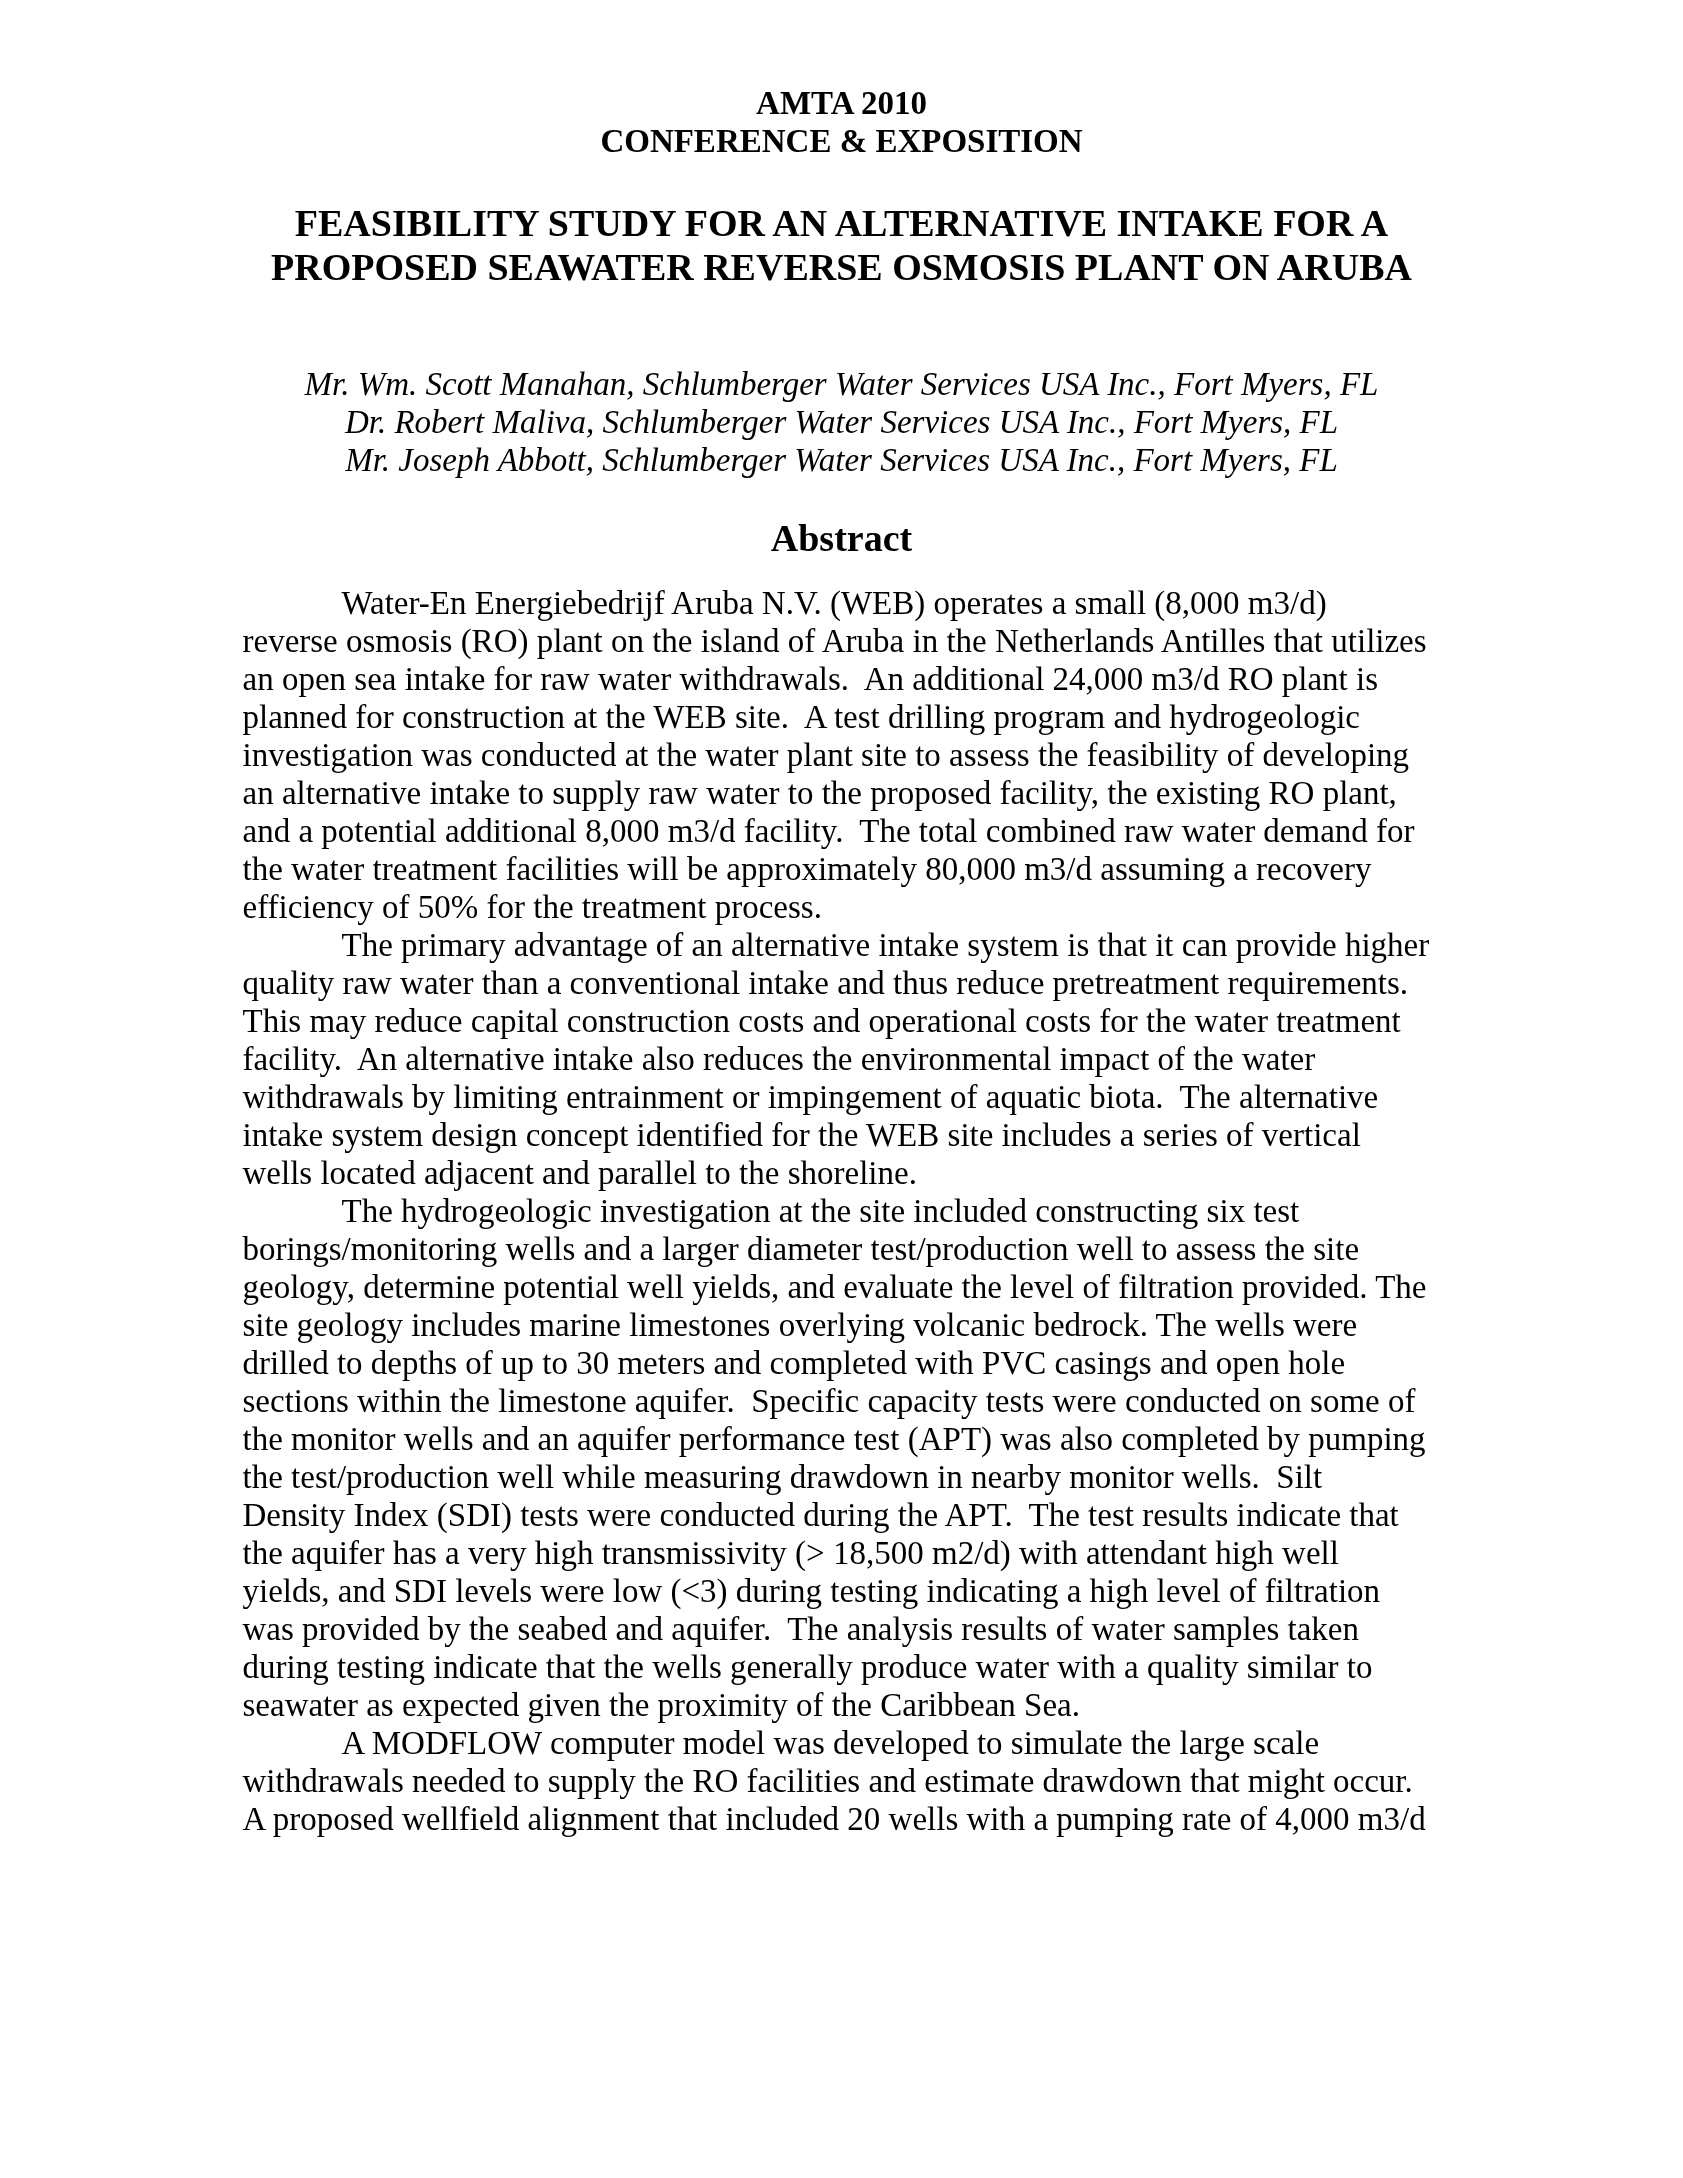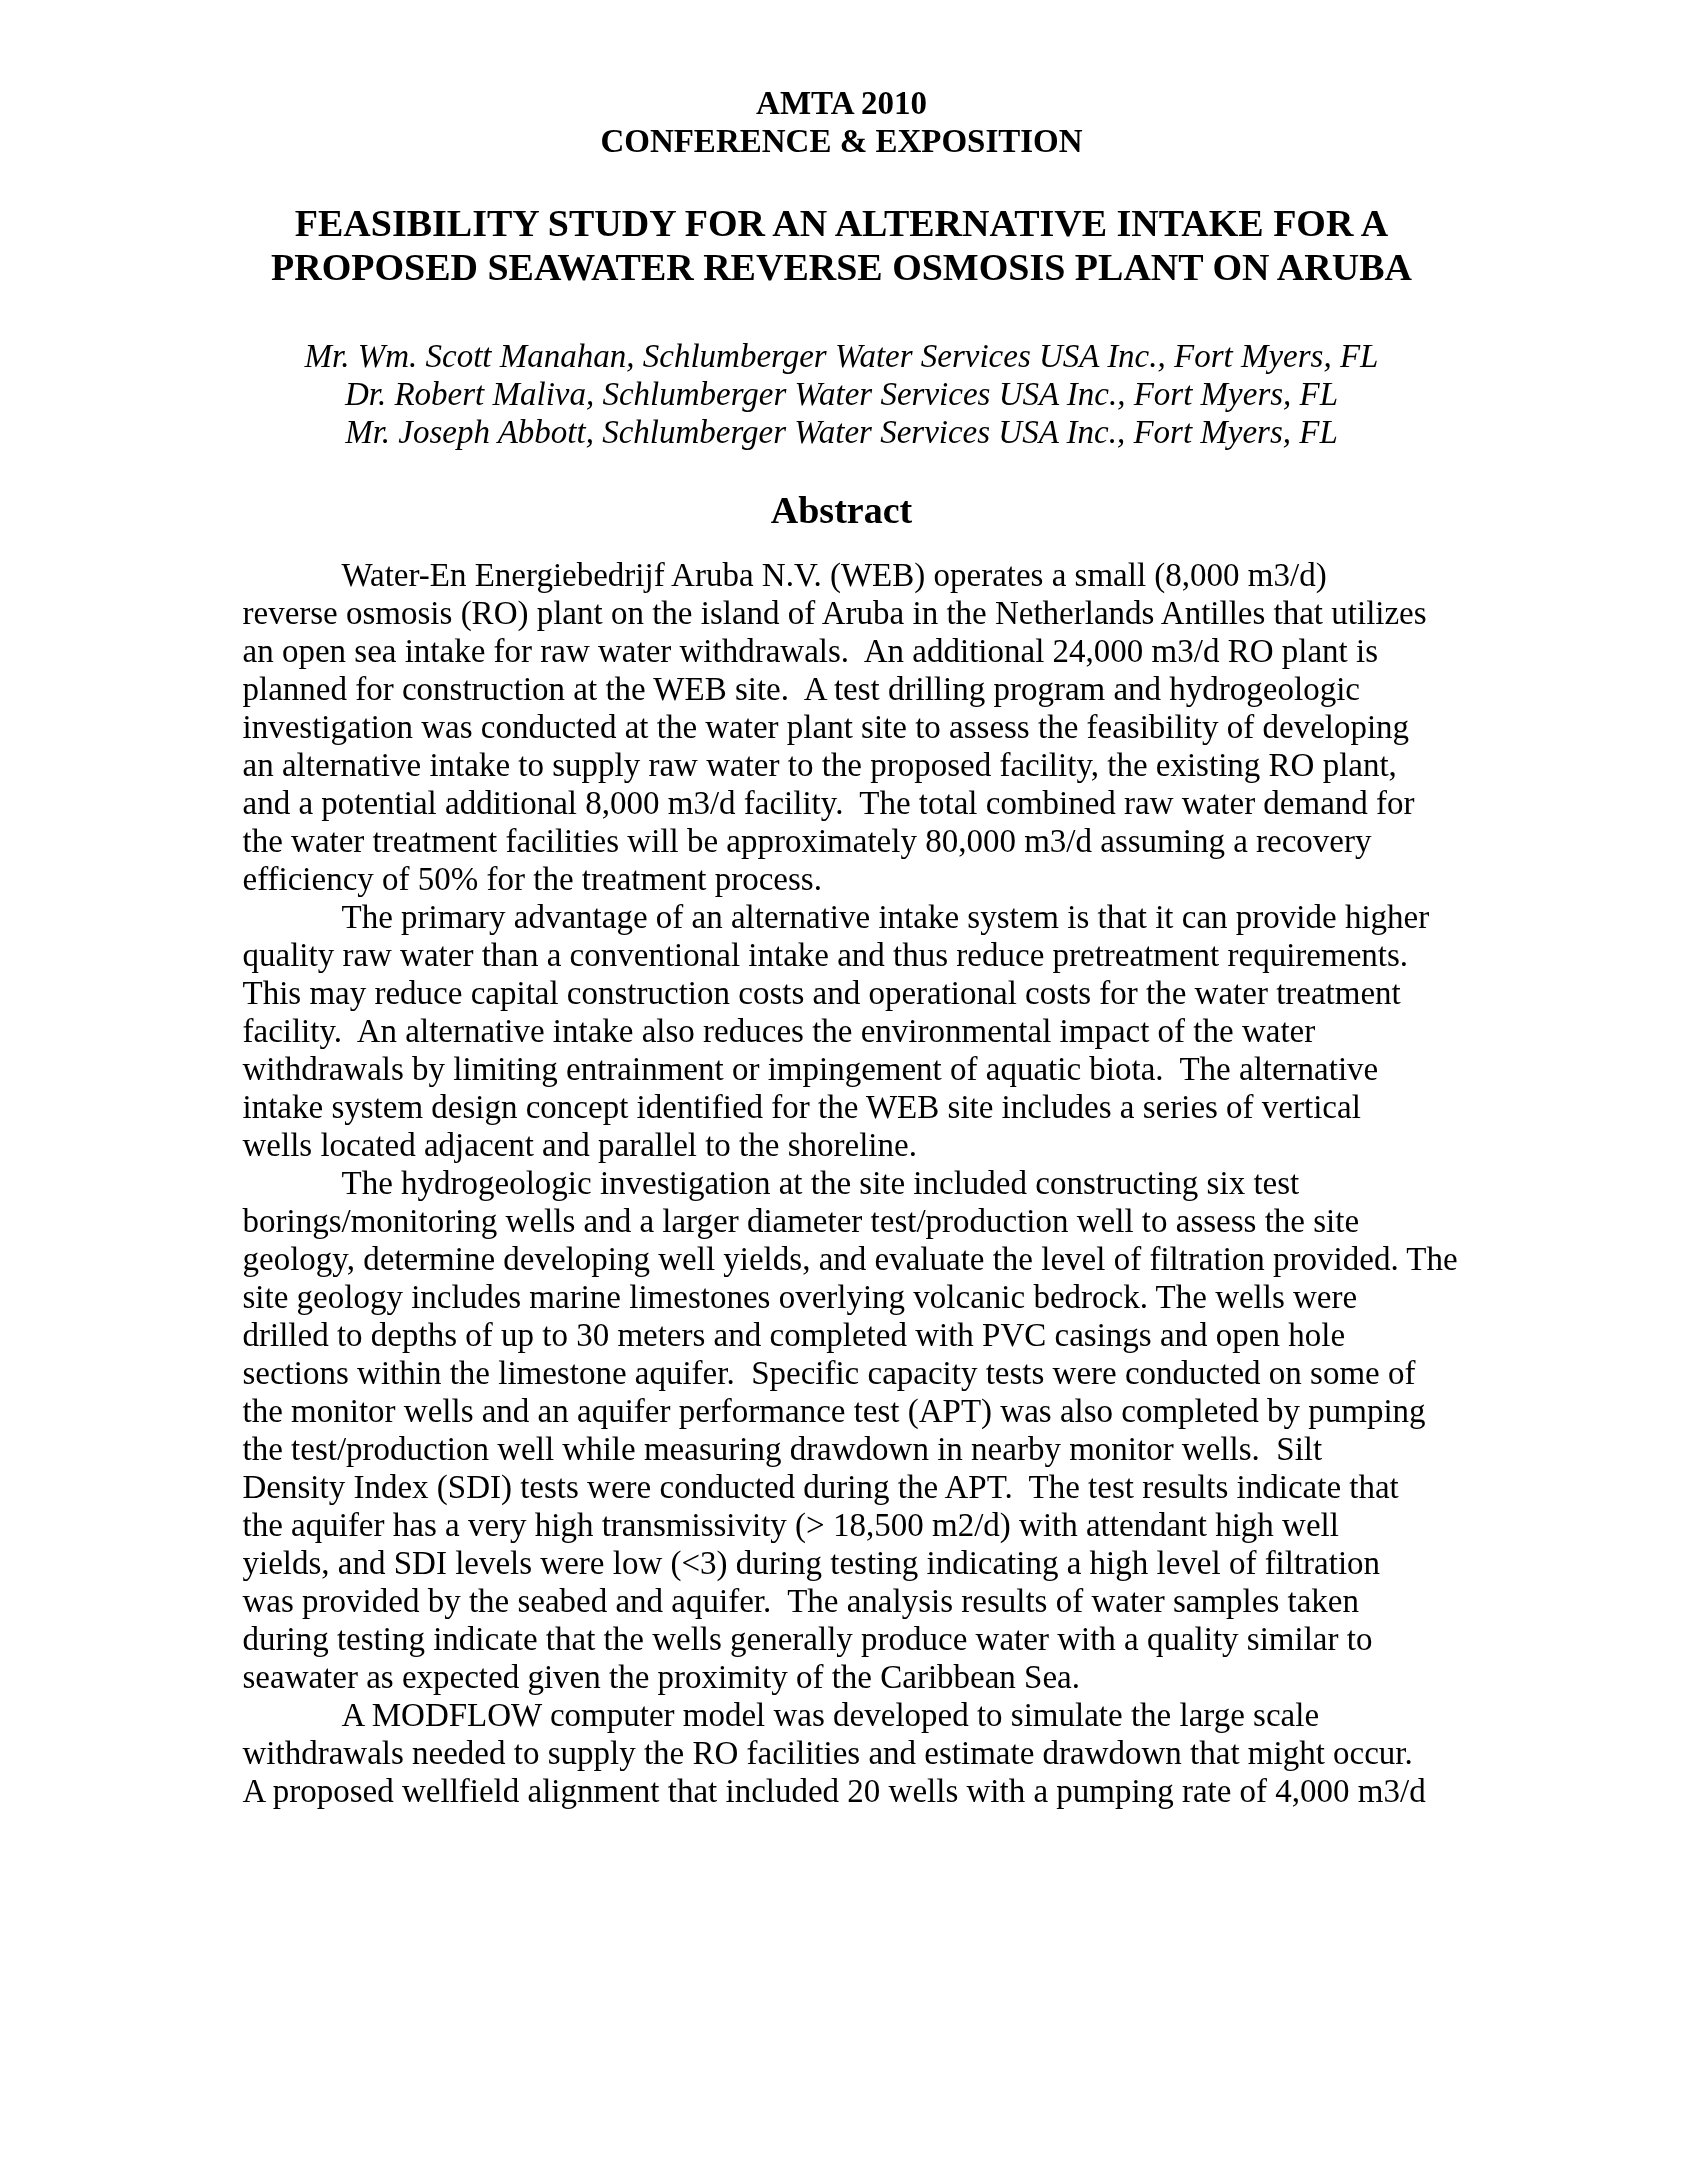--- a/index.html
+++ b/index.html
@@ -27,21 +27,21 @@
     line-height: 38px;
   }
   .paper-title {
     margin: 41px 0 0 0;
     text-align: center;
     font-weight: 700;
     font-size: 38px;
     line-height: 44px;
   }
   .authors {
-    margin-top: 48px;
+    margin-top: 76px;
     text-align: center;
     font-style: italic;
     font-size: 33px;
     line-height: 38px;
   }
   .abstract-heading {
     margin: 37px 0 0 0;
     text-align: center;
     font-weight: 700;
     font-size: 38px;
@@ -100,21 +100,21 @@
         <div class="line">quality raw water than a conventional intake and thus reduce pretreatment requirements.</div>
         <div class="line">This may reduce capital construction costs and operational costs for the water treatment</div>
         <div class="line">facility.  An alternative intake also reduces the environmental impact of the water</div>
         <div class="line">withdrawals by limiting entrainment or impingement of aquatic biota.  The alternative</div>
         <div class="line">intake system design concept identified for the WEB site includes a series of vertical</div>
         <div class="line">wells located adjacent and parallel to the shoreline.</div>
       </div>
       <div class="paragraph">
         <div class="line first">The hydrogeologic investigation at the site included constructing six test</div>
         <div class="line">borings/monitoring wells and a larger diameter test/production well to assess the site</div>
-        <div class="line">geology, determine developing well yields, and evaluate the level of filtration provided. The</div>
+        <div class="line">geology, determine potential well yields, and evaluate the level of filtration provided. The</div>
         <div class="line">site geology includes marine limestones overlying volcanic bedrock. The wells were</div>
         <div class="line">drilled to depths of up to 30 meters and completed with PVC casings and open hole</div>
         <div class="line">sections within the limestone aquifer.  Specific capacity tests were conducted on some of</div>
         <div class="line">the monitor wells and an aquifer performance test (APT) was also completed by pumping</div>
         <div class="line">the test/production well while measuring drawdown in nearby monitor wells.  Silt</div>
         <div class="line">Density Index (SDI) tests were conducted during the APT.  The test results indicate that</div>
         <div class="line">the aquifer has a very high transmissivity (&gt; 18,500 m2/d) with attendant high well</div>
         <div class="line">yields, and SDI levels were low (&lt;3) during testing indicating a high level of filtration</div>
         <div class="line">was provided by the seabed and aquifer.  The analysis results of water samples taken</div>
         <div class="line">during testing indicate that the wells generally produce water with a quality similar to</div>

